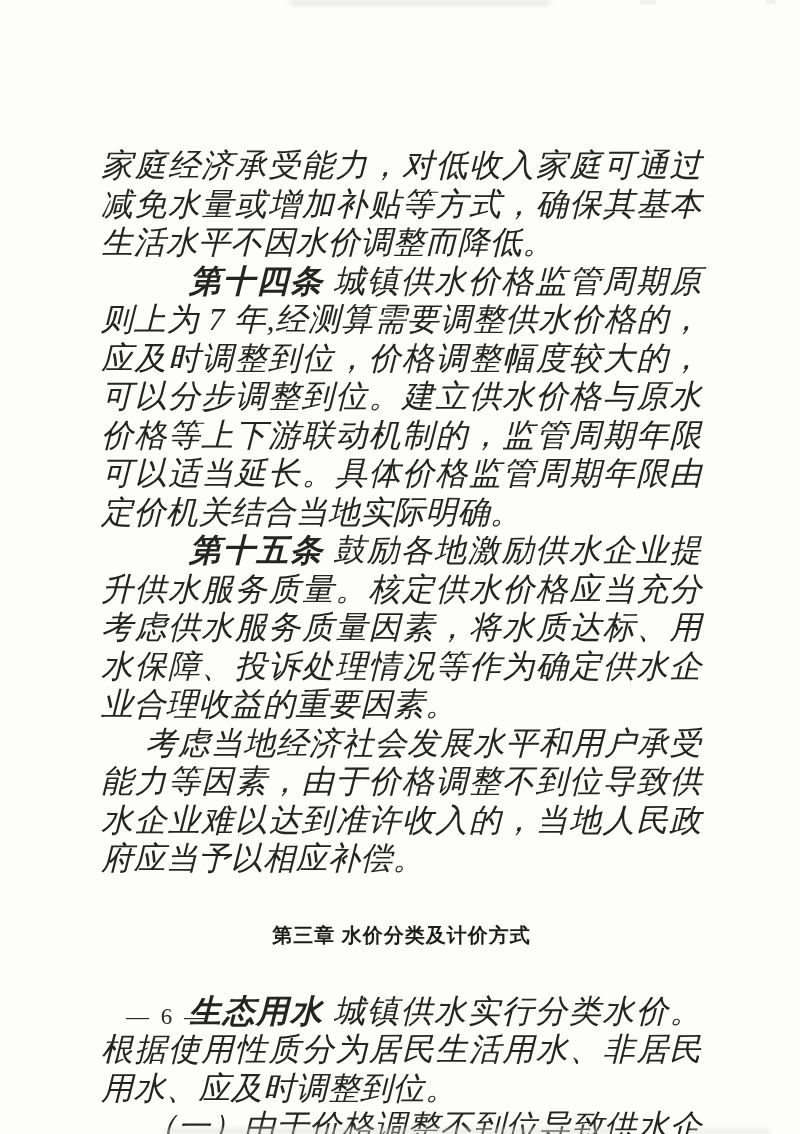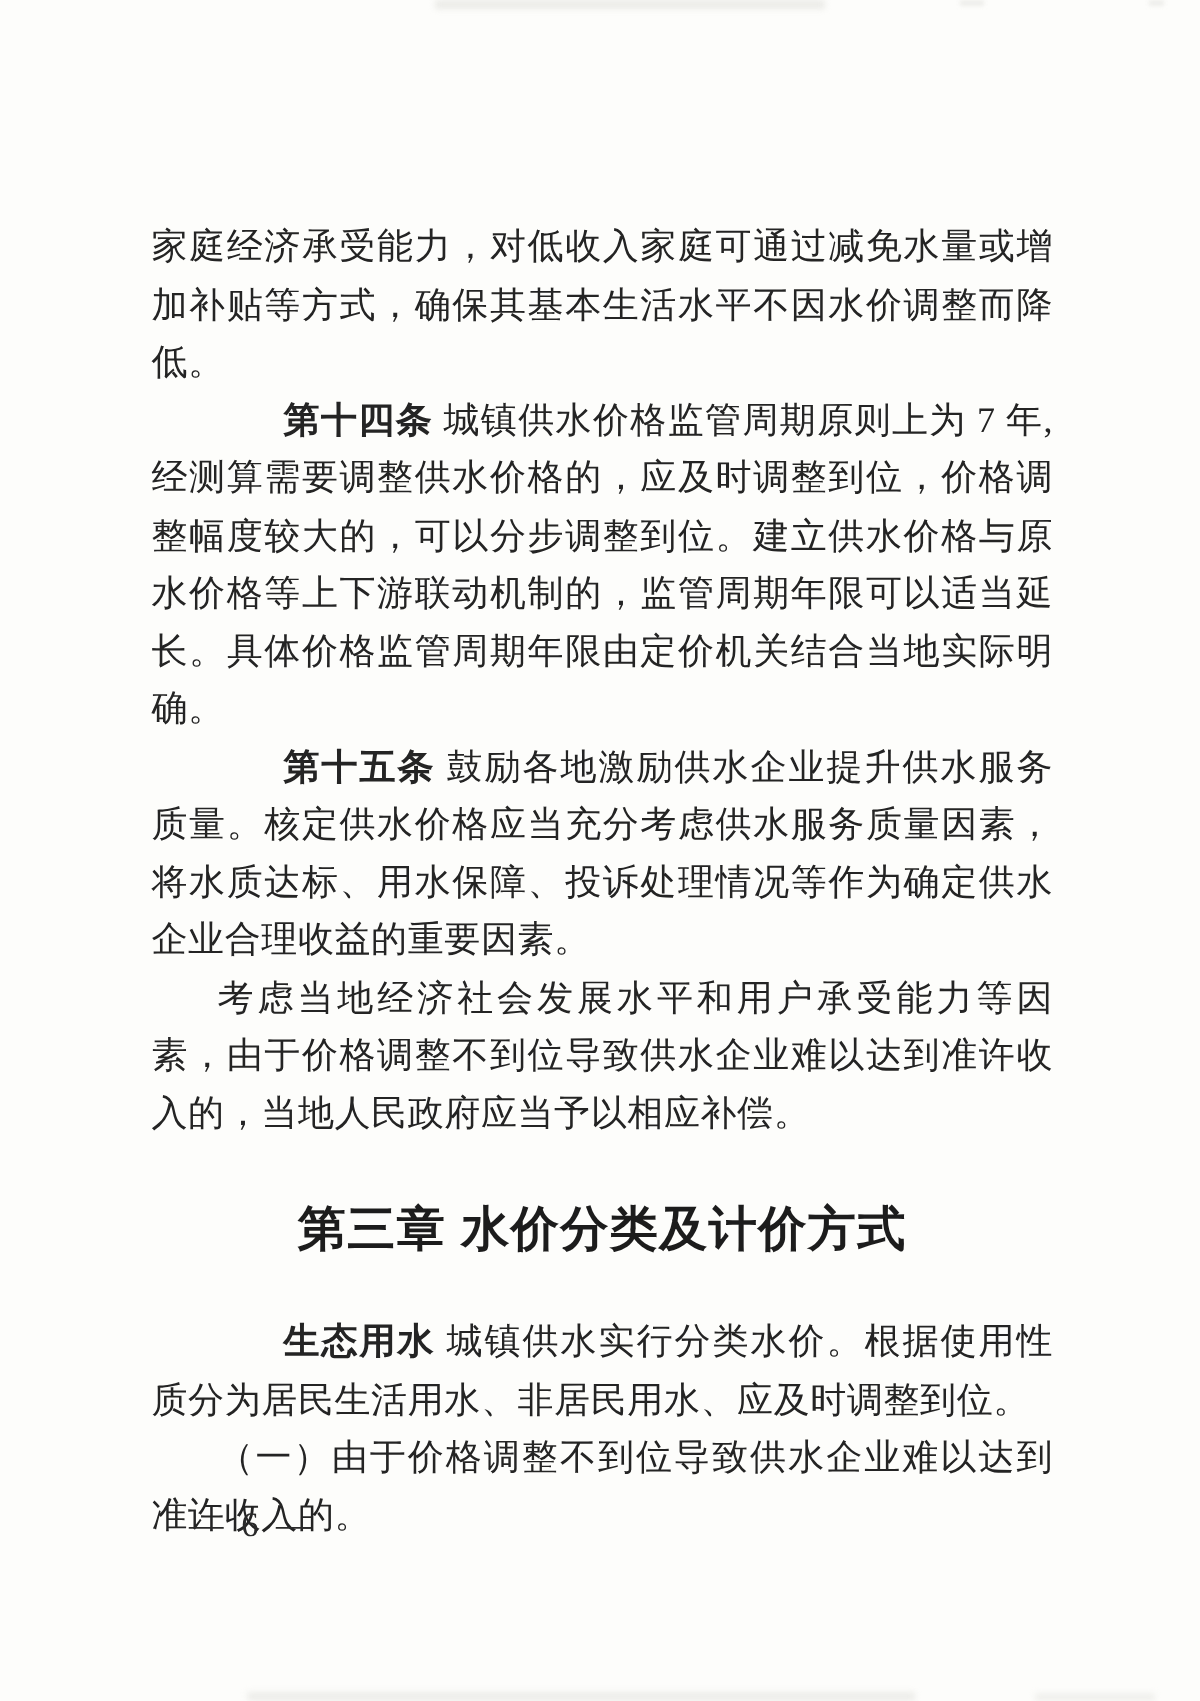--- a/index.html
+++ b/index.html
@@ -62,38 +62,39 @@
     filter: blur(2px);
   }
   .content {
     position: absolute;
     left: 101px;
     top: 146px;
     width: 601px;
   }
   p.body {
     margin: 0;
-    font-size: 24px;
+    font-size: 32px;
     line-height: 38.5px;
     text-align: justify;
     letter-spacing: 0.4px;
+    font-style: italic;
   }
   p.indent {
     text-indent: 44px;
   }
   .lead {
     font-family: "Liberation Sans", "DejaVu Sans", sans-serif;
     font-weight: bold;
     margin-left: 44px;
   }
   h2.chapter {
     margin: 38px 0 37px 0;
     font-family: "Liberation Sans", "DejaVu Sans", sans-serif;
     font-weight: bold;
-    font-size: 32px;
+    font-size: 20px;
     line-height: 39px;
     text-align: center;
     letter-spacing: 1px;
     color: #1c1c1c;
   }
   .page-number {
     position: absolute;
     left: 126px;
     top: 1005px;
     font-size: 23px;

